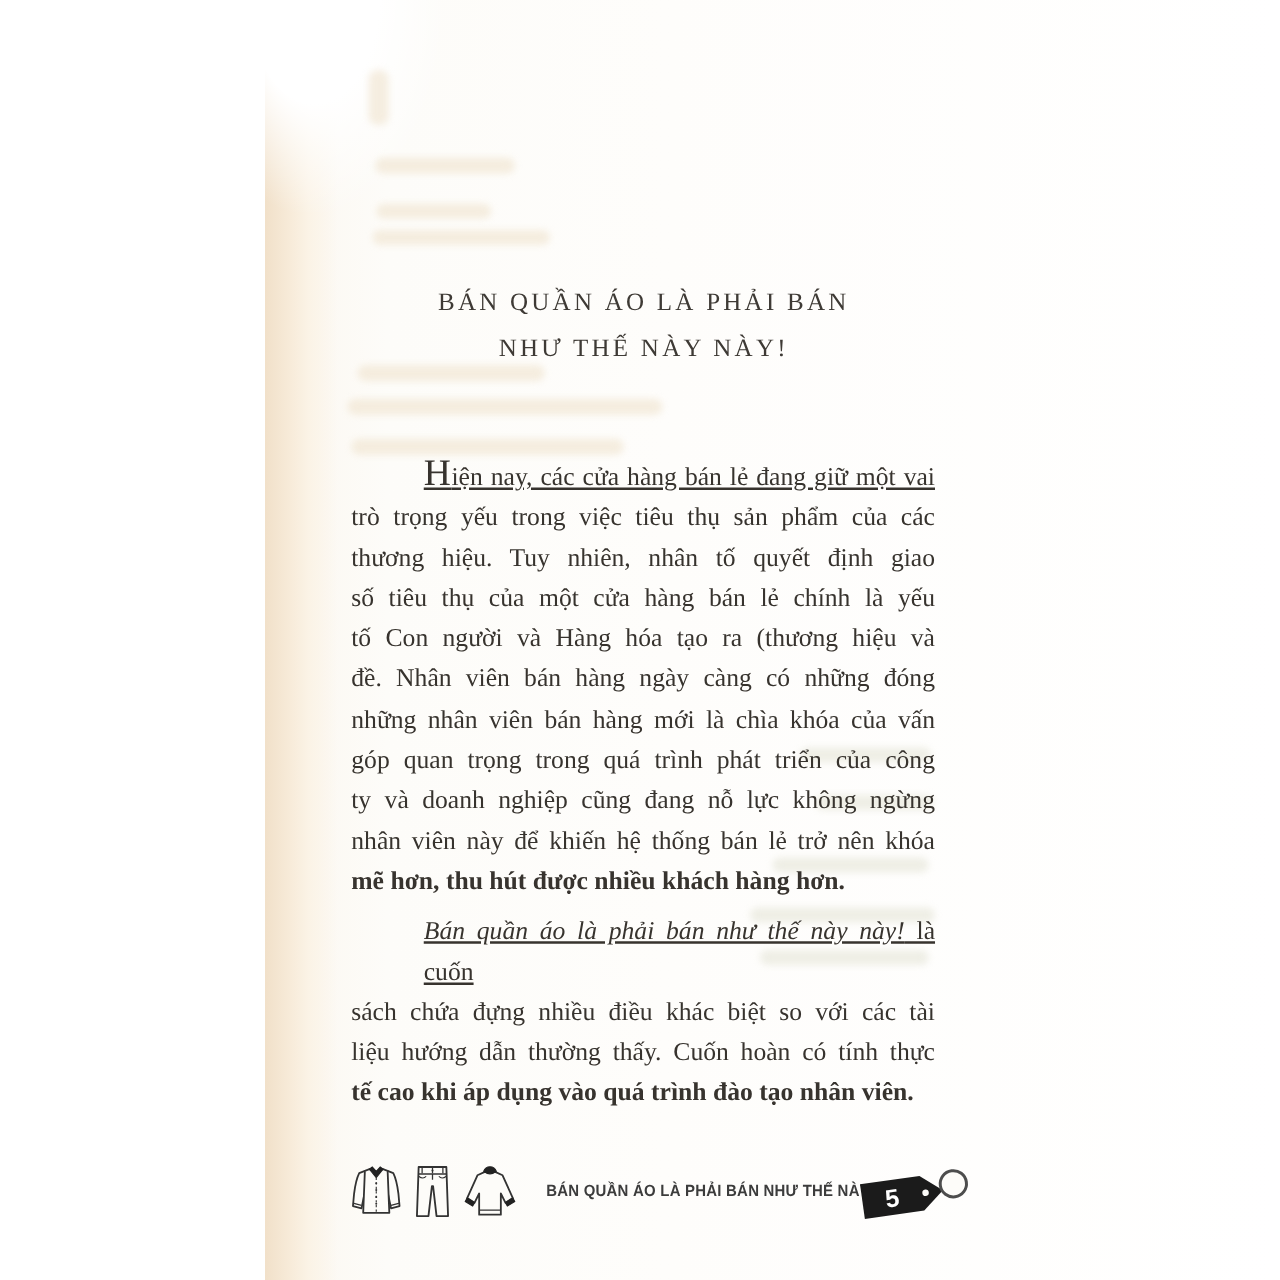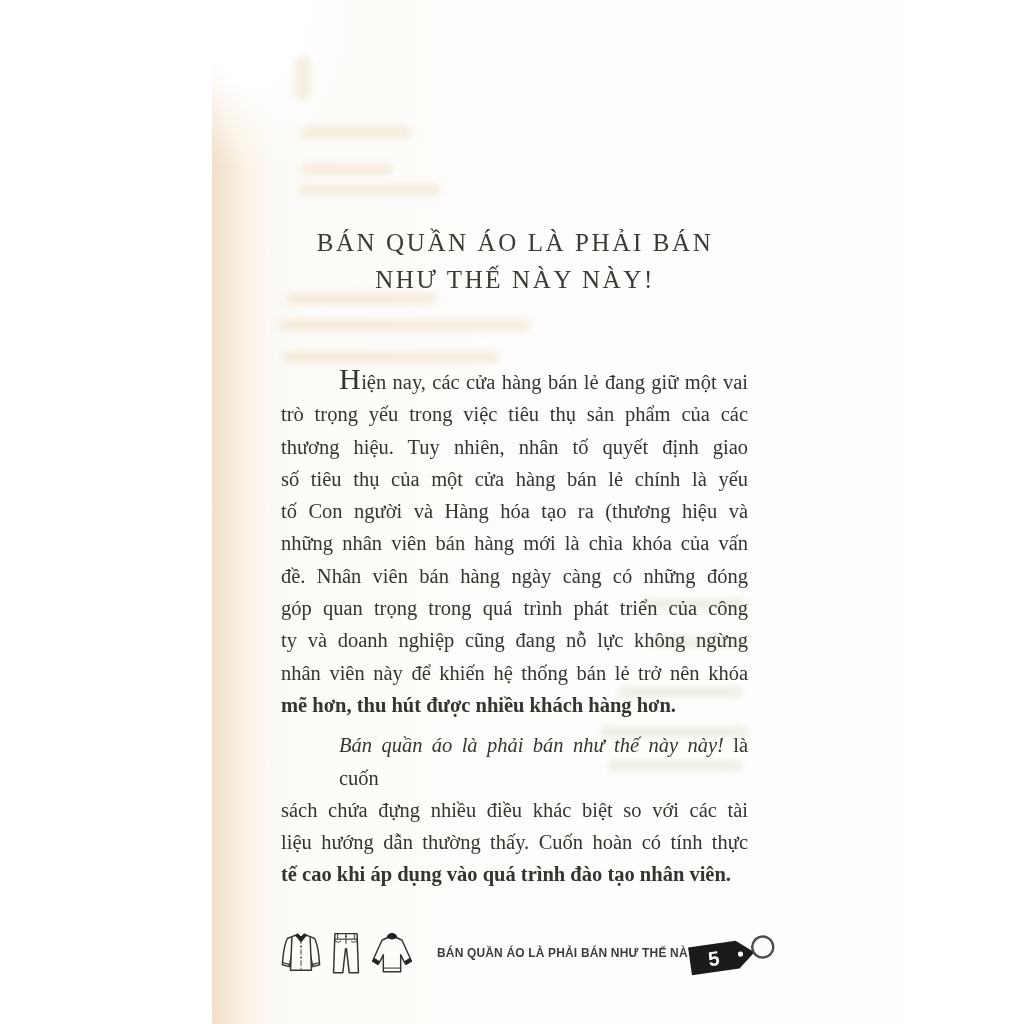--- a/index.html
+++ b/index.html
@@ -11,28 +11,28 @@
   .page-edge{position:absolute;left:0;top:0;width:58px;height:1024px;
         background:linear-gradient(90deg,#f1e0c9 0%,#f7ebd9 35%,#fbf3e6 60%,rgba(253,251,247,0) 100%);}
   .corner-light{position:absolute;left:-6px;top:-60px;width:150px;height:230px;
         background:radial-gradient(ellipse at 30% 25%,#ffffff 35%,rgba(255,255,255,0) 72%);}
   
   .smudge{position:absolute;border-radius:7px;filter:blur(3px);}
   .smudge.cream{background:#f0e4cf;opacity:.62;}
   .smudge.green{background:#e2e2d3;opacity:.55;}
   
   .chapter-title{position:absolute;left:280px;top:224px;width:470px;text-align:center;
-        color:#3e3a35;font-size:25px;line-height:37px;letter-spacing:2.6px;}
+        color:#3e3a35;font-size:20px;line-height:37px;letter-spacing:2.6px;}
   
   .body-text{position:absolute;left:281px;top:366px;width:467px;
         color:#37332e;font-size:20.5px;line-height:32.3px;}
   .paragraph + .paragraph{margin-top:8px;}
   .line{text-align:justify;text-align-last:justify;white-space:normal;}
   .line.last-line{text-align-last:left;font-weight:bold;}
-  .line.first-line{padding-left:58px;}
+  .line.first-line{padding-left:58px;text-decoration:underline;}
   .drop-cap{font-size:30px;line-height:20px;letter-spacing:.5px;}
   .lead-italic{font-style:italic;}
   
   .footer-icons{position:absolute;left:281px;top:929px;display:flex;gap:9px;align-items:flex-end;}
   .footer-icons svg{display:block;}
   .running-title{position:absolute;left:437px;top:945px;color:#3c3c3c;
         font-family:"Liberation Sans","DejaVu Sans",sans-serif;font-weight:bold;
         font-size:13px;letter-spacing:.2px;transform:scaleX(.92);transform-origin:left center;
         white-space:nowrap;}
   .tag-wrap{position:absolute;left:688px;top:934px;transform:rotate(-8deg);}
@@ -65,22 +65,22 @@
     <div>NHƯ THẾ NÀY NÀY!</div>
   </div>
 
   <div class="body-text">
       <div class="paragraph">
         <div class="line first-line"><span class="drop-cap">H</span>iện nay, các cửa hàng bán lẻ đang giữ một vai</div>
         <div class="line">trò trọng yếu trong việc tiêu thụ sản phẩm của các</div>
         <div class="line">thương hiệu. Tuy nhiên, nhân tố quyết định giao</div>
         <div class="line">số tiêu thụ của một cửa hàng bán lẻ chính là yếu</div>
         <div class="line">tố Con người và Hàng hóa tạo ra (thương hiệu và</div>
+        <div class="line">đề. Nhân viên bán hàng ngày càng có những đóng</div>
         <div class="line">những nhân viên bán hàng mới là chìa khóa của vấn</div>
-        <div class="line">đề. Nhân viên bán hàng ngày càng có những đóng</div>
         <div class="line">góp quan trọng trong quá trình phát triển của công</div>
         <div class="line">ty và doanh nghiệp cũng đang nỗ lực không ngừng</div>
         <div class="line">nhân viên này để khiến hệ thống bán lẻ trở nên khóa</div>
         <div class="line last-line">mẽ hơn, thu hút được nhiều khách hàng hơn.</div>
       </div>
       <div class="paragraph">
         <div class="line first-line"><em class="lead-italic">Bán quần áo là phải bán như thế này này!</em> là cuốn</div>
         <div class="line">sách chứa đựng nhiều điều khác biệt so với các tài</div>
         <div class="line">liệu hướng dẫn thường thấy. Cuốn hoàn có tính thực</div>
         <div class="line last-line">tế cao khi áp dụng vào quá trình đào tạo nhân viên.</div>

